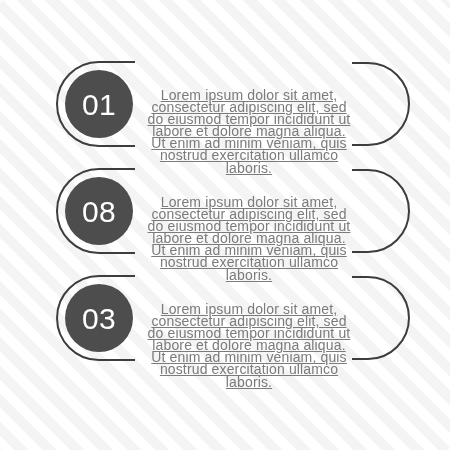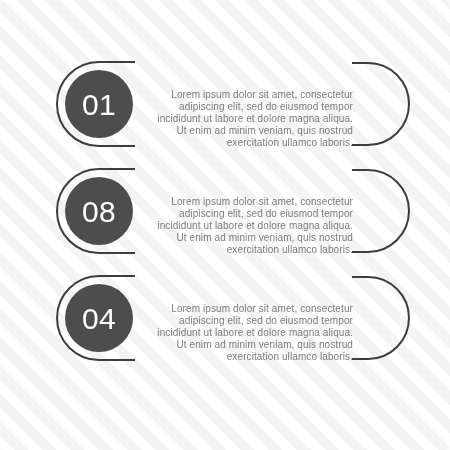--- a/index.html
+++ b/index.html
@@ -40,24 +40,25 @@
     width: 450px;
     height: 450px;
   }
 
   .step-text {
     position: absolute;
     width: 208px;
     left: 145px;
     color: #7b7b7b;
     font-family: "Liberation Sans", sans-serif;
-    font-size: 10px;
+    font-size: 14px;
     line-height: 12.1px;
     letter-spacing: 0.01em;
-    text-align: right;
+    text-align: center;
+    text-decoration: underline;
   }
 
   .step-text.s1 { top: 89px; }
   .step-text.s2 { top: 196px; }
   .step-text.s3 { top: 303px; }
 
   .step-number {
     position: absolute;
     width: 72px;
     text-align: center;
@@ -101,16 +102,16 @@
     </g>
 
   </svg>
 
   <div class="step-number n1">01</div>
   <div class="step-text s1">Lorem ipsum dolor sit amet, consectetur adipiscing elit, sed do eiusmod tempor incididunt ut labore et dolore magna aliqua. Ut enim ad minim veniam, quis nostrud exercitation ullamco laboris.</div>
 
   <div class="step-number n2">08</div>
   <div class="step-text s2">Lorem ipsum dolor sit amet, consectetur adipiscing elit, sed do eiusmod tempor incididunt ut labore et dolore magna aliqua. Ut enim ad minim veniam, quis nostrud exercitation ullamco laboris.</div>
 
-  <div class="step-number n3">04</div>
+  <div class="step-number n3">03</div>
   <div class="step-text s3">Lorem ipsum dolor sit amet, consectetur adipiscing elit, sed do eiusmod tempor incididunt ut labore et dolore magna aliqua. Ut enim ad minim veniam, quis nostrud exercitation ullamco laboris.</div>
 
 </div>
 
 </body></html>

